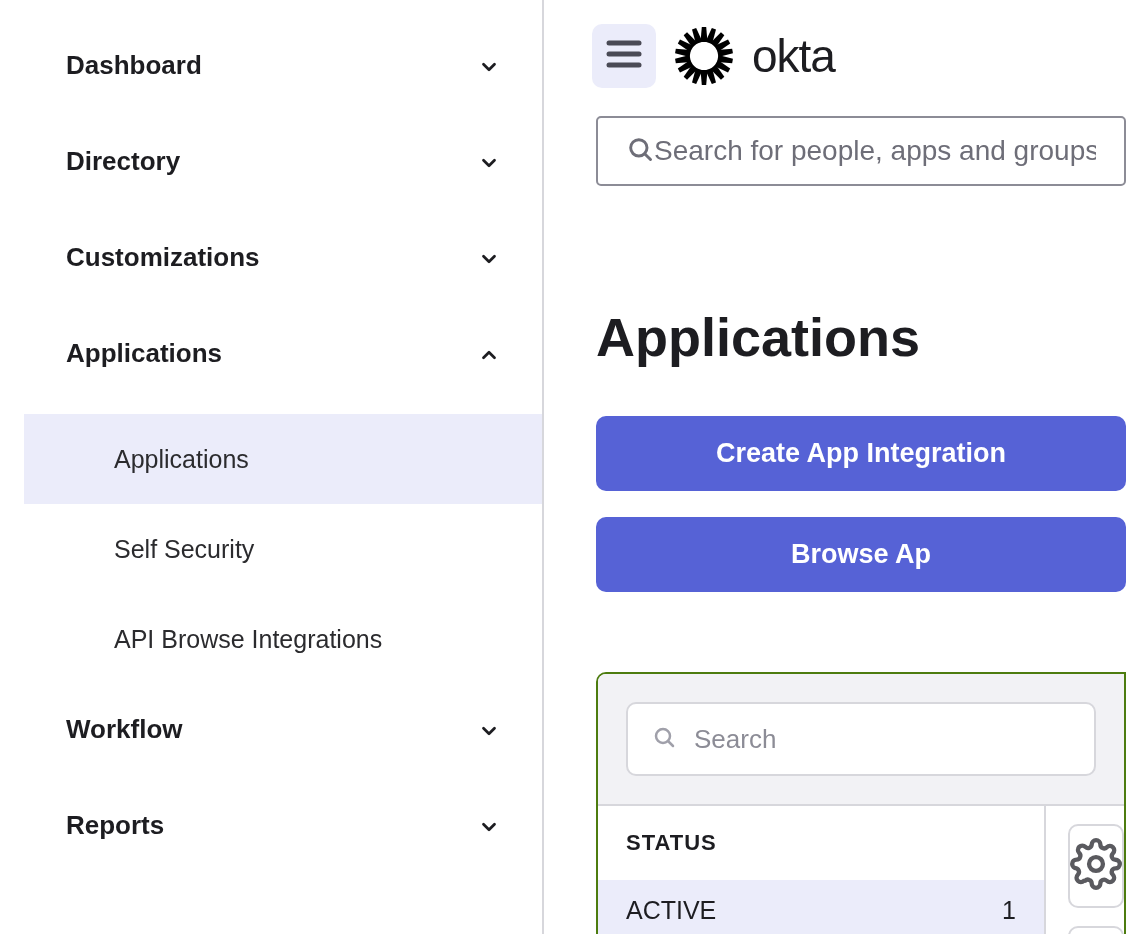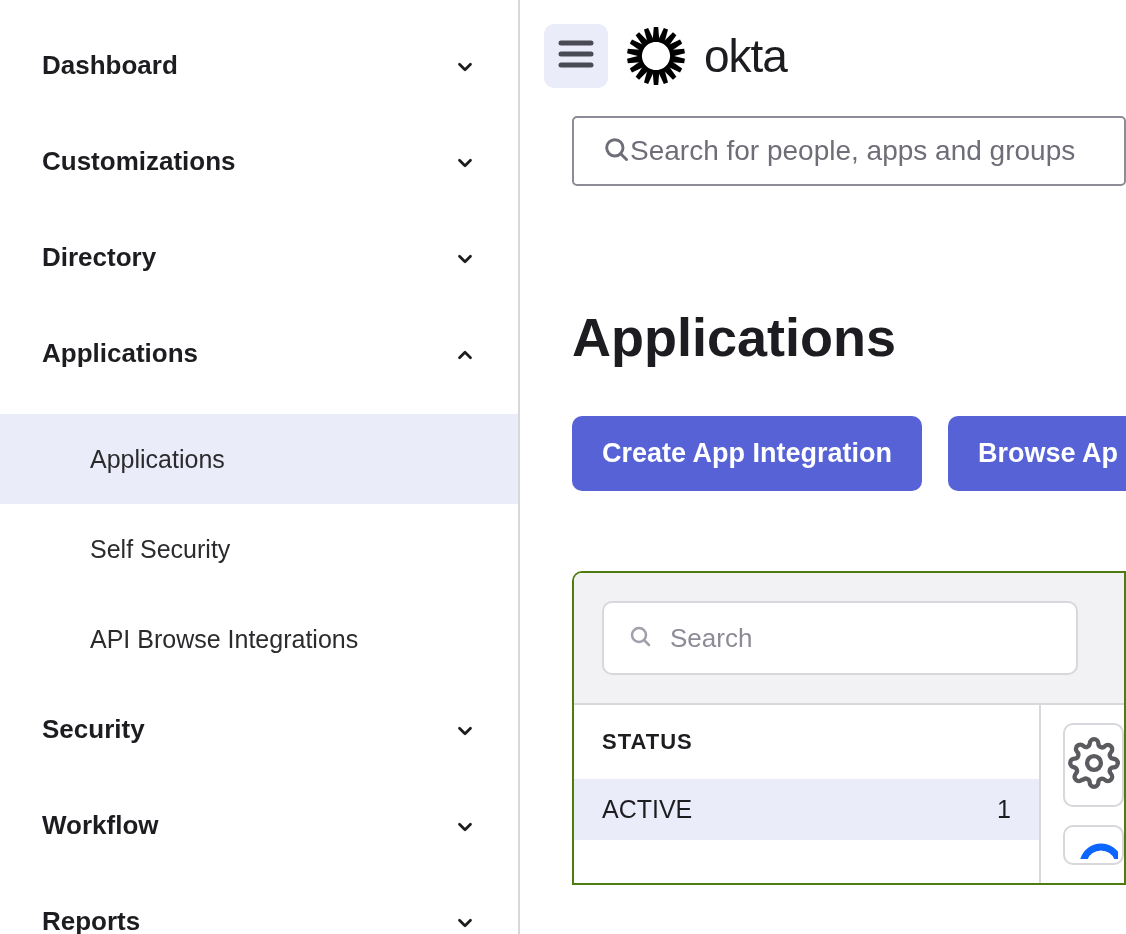--- a/index.html
+++ b/index.html
@@ -12,20 +12,21 @@
       overflow: hidden;
       background: #fff;
     }
 
     
     .sidebar {
       width: 520px;
       border-right: 2px solid #d7d7dc;
       padding-top: 30px;
       flex-shrink: 0;
+      margin-left: 24px;
     }
     .nav-top {
       padding-left: 42px;
       padding-right: 42px;
       display: flex;
       align-items: center;
       justify-content: space-between;
       height: 70px;
       cursor: pointer;
       font-weight: 600;
@@ -54,21 +55,21 @@
     
     .main {
       flex: 1;
       padding: 24px 0 0 0;
       min-width: 0;
     }
     .topbar {
       display: flex;
       align-items: center;
       gap: 18px;
-      padding-left: 24px;
+      padding-left: 48px;
     }
     .hamburger-btn {
       width: 64px;
       height: 64px;
       border-radius: 10px;
       background: #ebecfa;
       display: flex;
       align-items: center;
       justify-content: center;
       cursor: pointer;
@@ -109,20 +110,21 @@
 
     .page-title {
       font-size: 54px;
       font-weight: 600;
       margin: 120px 0 0 52px;
     }
     .action-row {
       margin: 48px 0 0 52px;
       display: flex;
       gap: 26px;
+      flex-direction: column;
     }
     .btn-primary {
       background: #5662d6;
       color: #fff;
       font-size: 27px;
       font-weight: 600;
       border: none;
       border-radius: 10px;
       padding: 22px 30px;
       cursor: pointer;
@@ -206,29 +208,29 @@
 <nav class="sidebar">
   <div class="nav-top">
     <span>Dashboard</span>
     <span class="chevron">
       <svg viewBox="0 0 24 24" width="22" height="22" fill="none" stroke="#1d1d21" stroke-width="3" stroke-linecap="round" stroke-linejoin="round">
           <polyline points="6 9 12 15 18 9"></polyline>
         </svg>
     </span>
   </div>
   <div class="nav-top">
+    <span>Directory</span>
+    <span class="chevron">
+      <svg viewBox="0 0 24 24" width="22" height="22" fill="none" stroke="#1d1d21" stroke-width="3" stroke-linecap="round" stroke-linejoin="round">
+          <polyline points="6 9 12 15 18 9"></polyline>
+        </svg>
+    </span>
+  </div>
+  <div class="nav-top">
     <span>Customizations</span>
-    <span class="chevron">
-      <svg viewBox="0 0 24 24" width="22" height="22" fill="none" stroke="#1d1d21" stroke-width="3" stroke-linecap="round" stroke-linejoin="round">
-          <polyline points="6 9 12 15 18 9"></polyline>
-        </svg>
-    </span>
-  </div>
-  <div class="nav-top">
-    <span>Directory</span>
     <span class="chevron">
       <svg viewBox="0 0 24 24" width="22" height="22" fill="none" stroke="#1d1d21" stroke-width="3" stroke-linecap="round" stroke-linejoin="round">
           <polyline points="6 9 12 15 18 9"></polyline>
         </svg>
     </span>
   </div>
   <div class="nav-top">
     <span>Applications</span>
     <span class="chevron">
       <svg viewBox="0 0 24 24" width="22" height="22" fill="none" stroke="#1d1d21" stroke-width="3" stroke-linecap="round" stroke-linejoin="round">
@@ -237,28 +239,20 @@
     </span>
   </div>
   <div class="nav-sub selected">
     <span>Applications</span>
   </div>
   <div class="nav-sub">
     <span>Self Security</span>
   </div>
   <div class="nav-sub" style="margin-bottom:10px;">
     <span>API Browse Integrations</span>
-  </div>
-  <div class="nav-top">
-    <span>Security</span>
-    <span class="chevron">
-      <svg viewBox="0 0 24 24" width="22" height="22" fill="none" stroke="#1d1d21" stroke-width="3" stroke-linecap="round" stroke-linejoin="round">
-          <polyline points="6 9 12 15 18 9"></polyline>
-        </svg>
-    </span>
   </div>
   <div class="nav-top">
     <span>Workflow</span>
     <span class="chevron">
       <svg viewBox="0 0 24 24" width="22" height="22" fill="none" stroke="#1d1d21" stroke-width="3" stroke-linecap="round" stroke-linejoin="round">
           <polyline points="6 9 12 15 18 9"></polyline>
         </svg>
     </span>
   </div>
   <div class="nav-top">

